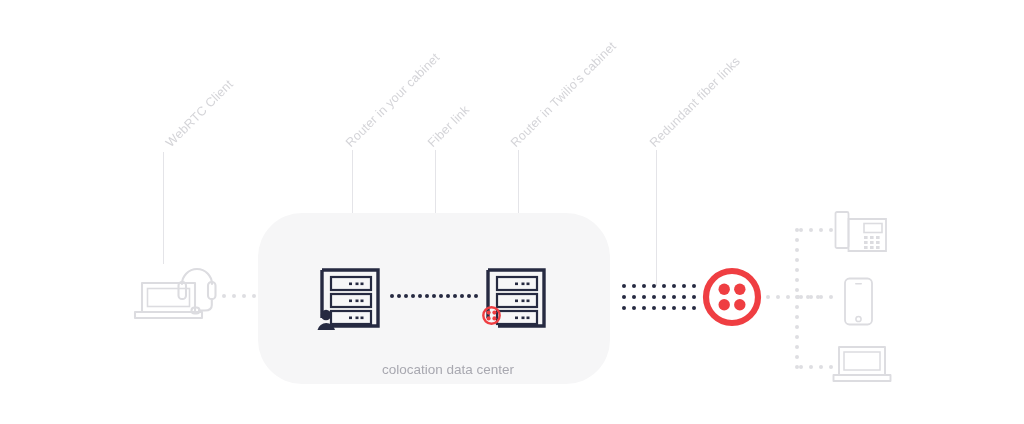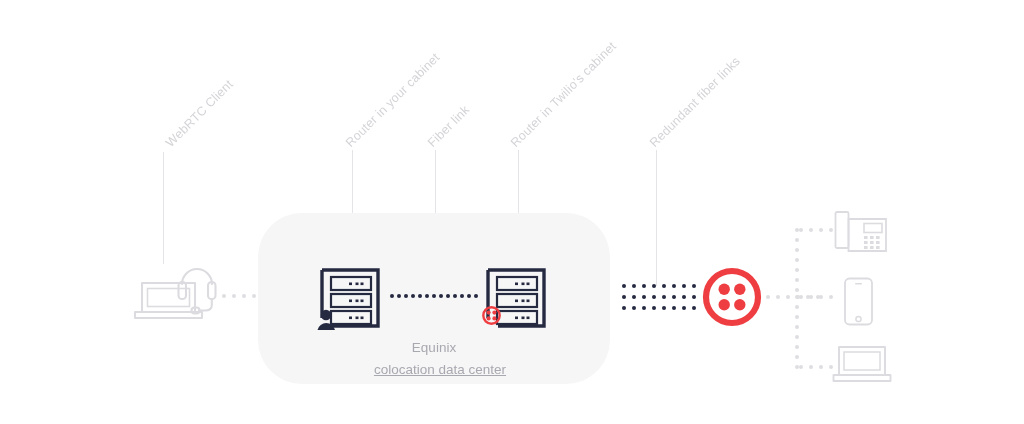--- a/index.html
+++ b/index.html
@@ -73,22 +73,21 @@
   <div class="callout" style="left:430px;top:138px;">Fiber link</div>
   <div class="leader" style="left:435px;top:150px;height:146px;"></div>
 
   <div class="callout" style="left:513px;top:138px;">Router in Twilio's cabinet</div>
   <div class="leader" style="left:518px;top:150px;height:94px;"></div>
 
   <div class="callout" style="left:652px;top:138px;">Redundant fiber links</div>
   <div class="leader" style="left:656px;top:150px;height:136px;"></div>
 
   <div id="dcPanel"></div>
-  <div class="dcCaption" style="left:258px;top:340px;">Equinix</div>
-  <div class="dcCaption" style="left:264px;top:362px;text-decoration:underline;">colocation data center</div>
+  <div class="dcCaption" style="left:272px;top:362px;">colocation data center</div>
 
   <div class="icon" style="left:133px;top:262px;">
     <svg width="88" height="62" viewBox="0 0 88 62">
 
       <path d="M49 22 A15 15 0 0 1 79 22" fill="none" stroke="#dcdce0" stroke-width="2.1" stroke-linecap="round"></path>
       <rect x="45.5" y="20" width="7.5" height="17" rx="3.6" fill="none" stroke="#dcdce0" stroke-width="2.1"></rect>
       <rect x="75" y="20" width="7.5" height="17" rx="3.6" fill="none" stroke="#dcdce0" stroke-width="2.1"></rect>
       <path d="M78.8 37 L78.8 43 Q78.8 48.5 72 48.5 L66 48.5" fill="none" stroke="#dcdce0" stroke-width="2.1" stroke-linecap="round"></path>
       <rect x="58.5" y="45.5" width="8" height="6" rx="3" fill="none" stroke="#dcdce0" stroke-width="2.1"></rect>
 

